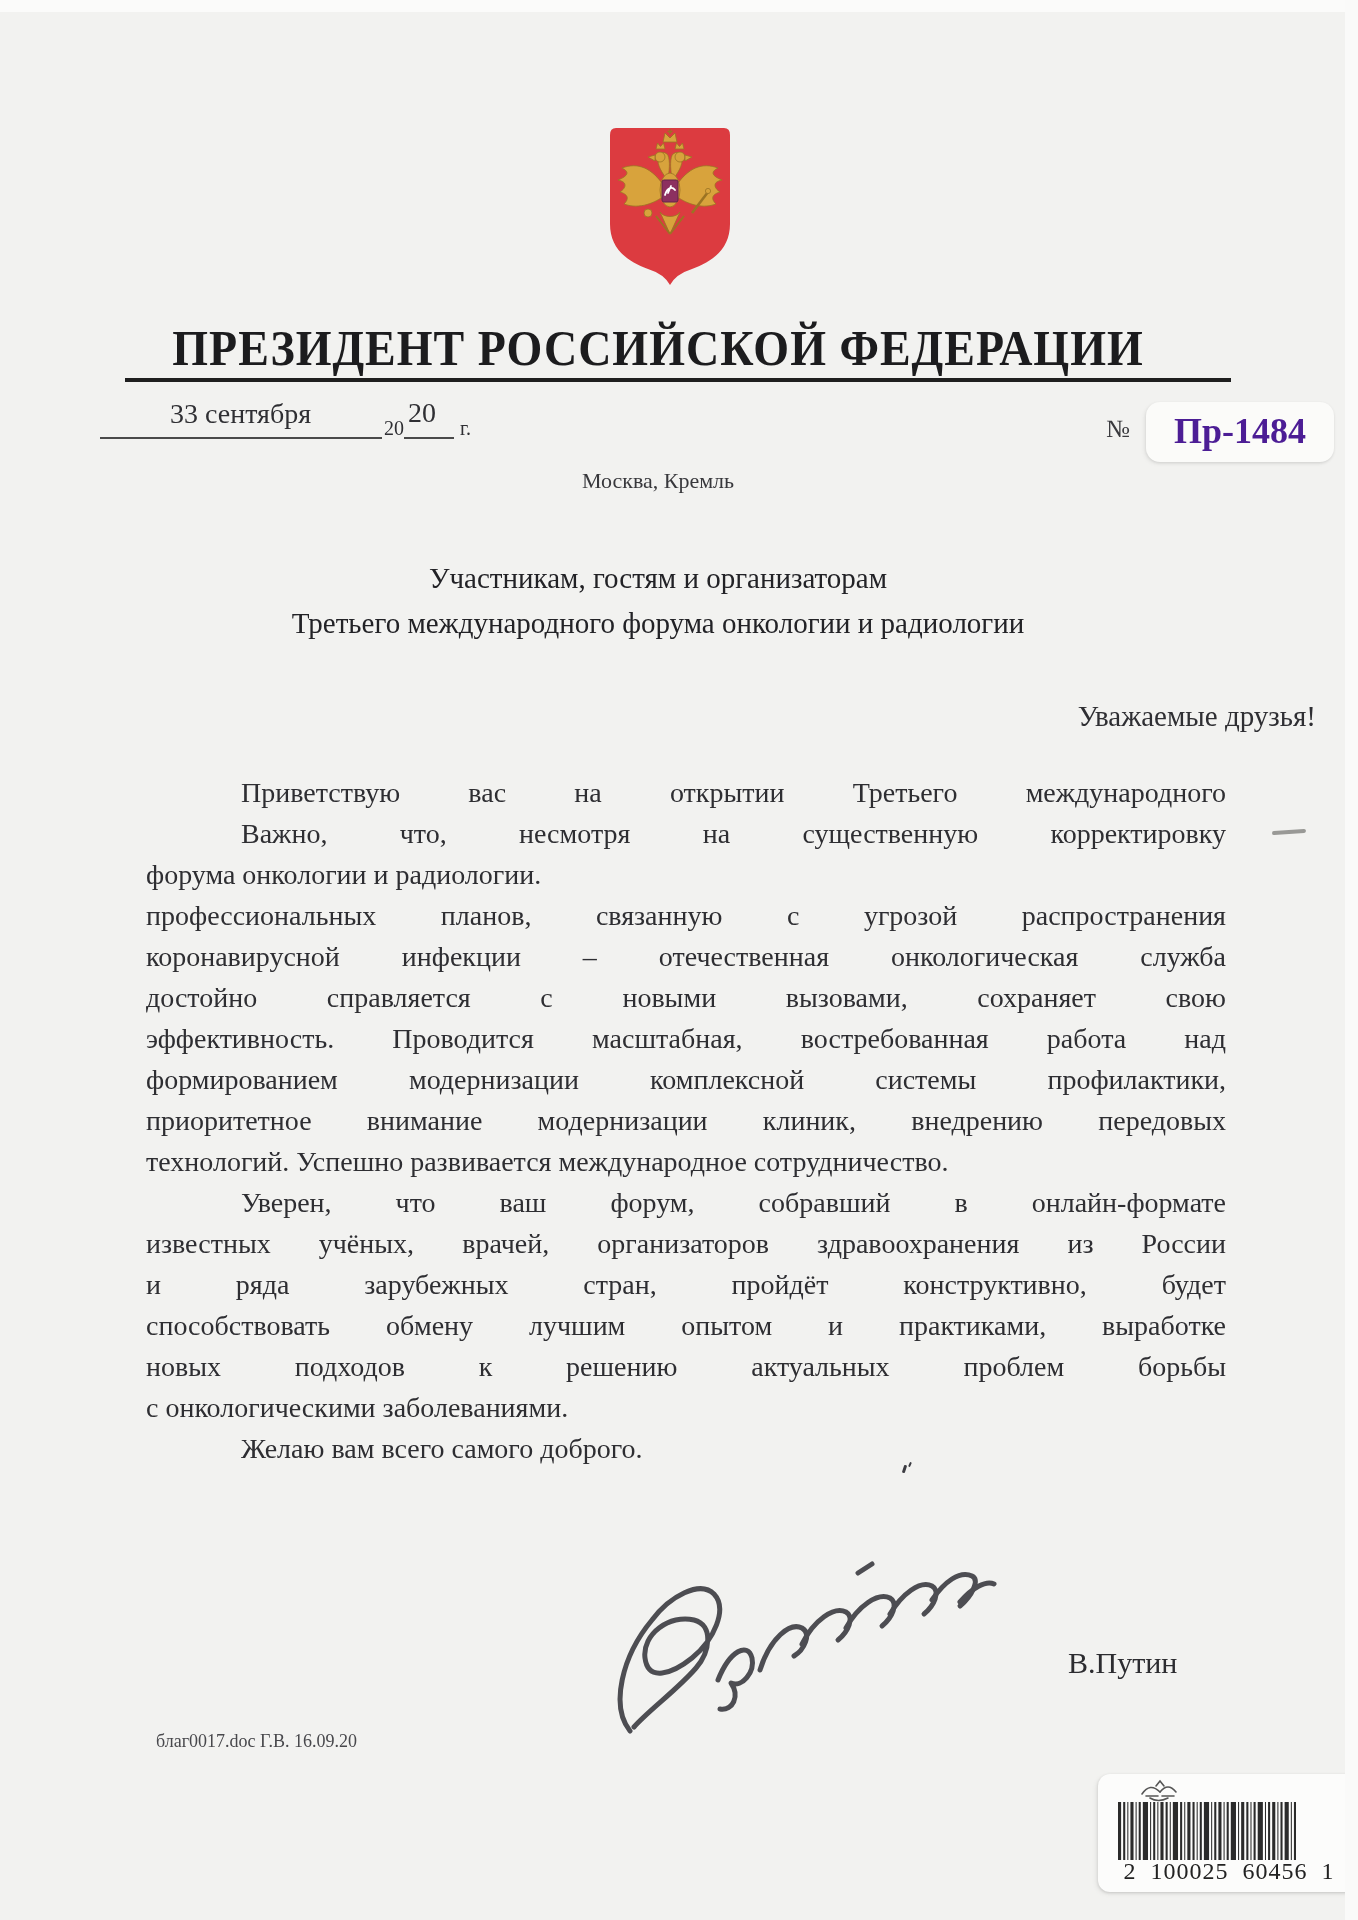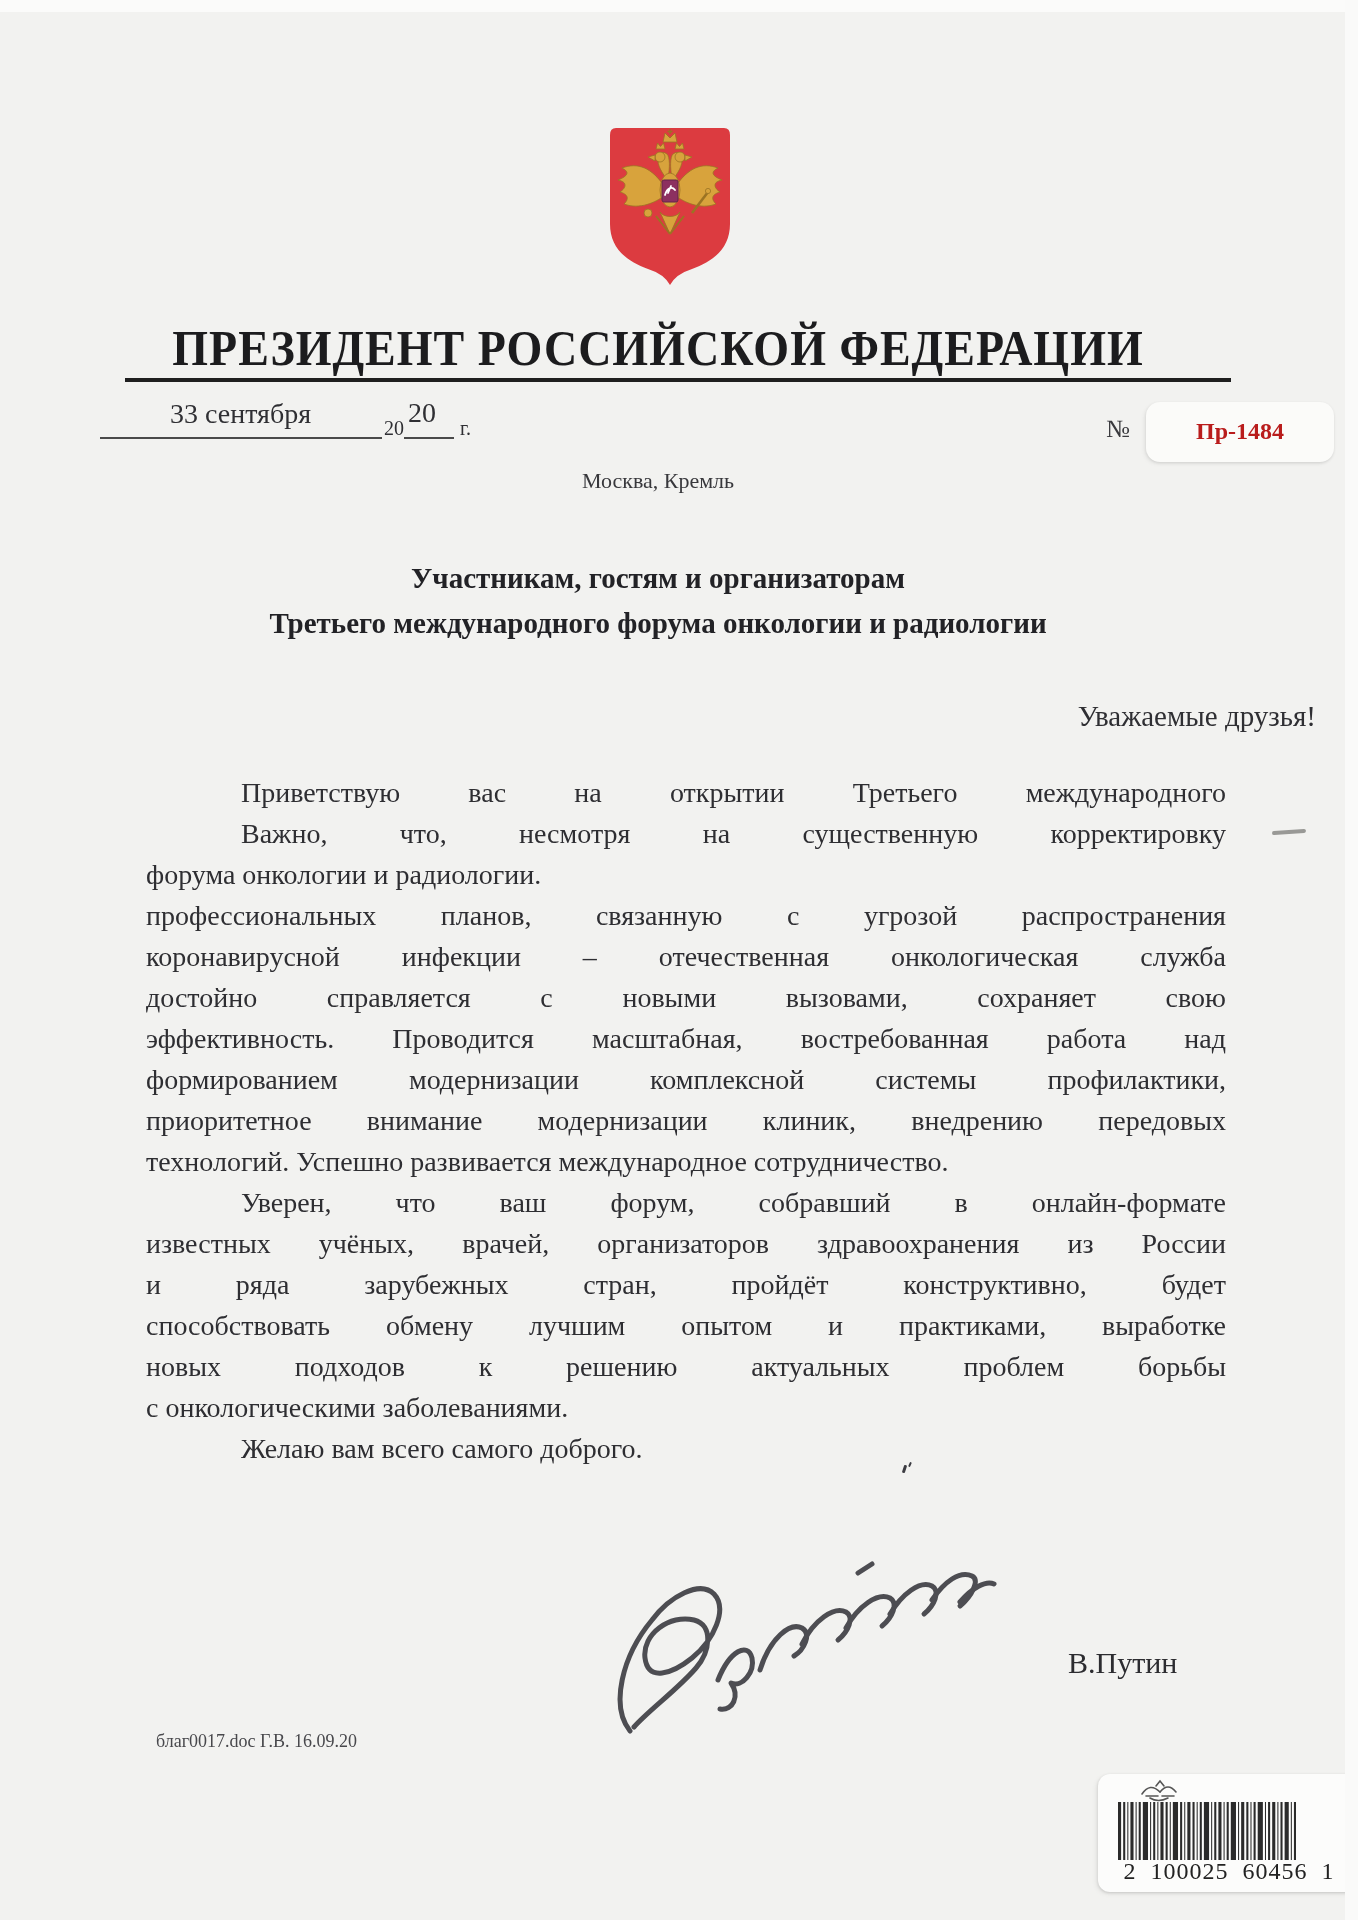--- a/index.html
+++ b/index.html
@@ -30,26 +30,26 @@
   .u-line{height:2px;background:#4a4a4a;}
   .u1{left:100px;top:437px;width:282px;}
   .century{left:384px;top:417px;font-size:20px;}
   .year{left:408px;top:397px;font-size:28px;}
   .u2{left:404px;top:437px;width:50px;}
   .g-suffix{left:460px;top:417px;font-size:20px;}
   .num-sign{left:1106px;top:415px;font-size:25px;color:#3a3a3e;}
   .num-sticker{
     left:1146px;top:402px;width:188px;height:60px;border-radius:14px;
     background:#fbfbf9;box-shadow:0 1px 3px rgba(0,0,0,0.10), -2px 2px 4px rgba(0,0,0,0.05);
-    text-align:center;line-height:58px;font-size:24px;font-weight:bold;color:#b91c1c;
+    text-align:center;line-height:58px;font-size:36px;font-weight:bold;color:#4c1d95;
   }
 
   .place{top:468px;font-size:22px;color:#38383c;}
 
-  .addressee{top:556px;font-size:29px;font-weight:bold;line-height:45px;color:#222226;}
+  .addressee{top:556px;font-size:29px;font-weight:normal;line-height:45px;color:#222226;}
   .salutation{top:700px;font-size:29px;text-align:right;}
 
   
   .bodytext{left:146px;top:772px;width:1080px;font-size:28px;color:#2e2e32;}
   .bline{height:41px;line-height:41px;text-align:justify;text-align-last:left;overflow:visible;white-space:nowrap0;}
   .bline.stretch{text-align-last:justify;}
   .bline.indent{text-indent:95px;}
 
   
   .sig-svg{left:600px;top:1538px;width:400px;height:205px;}

